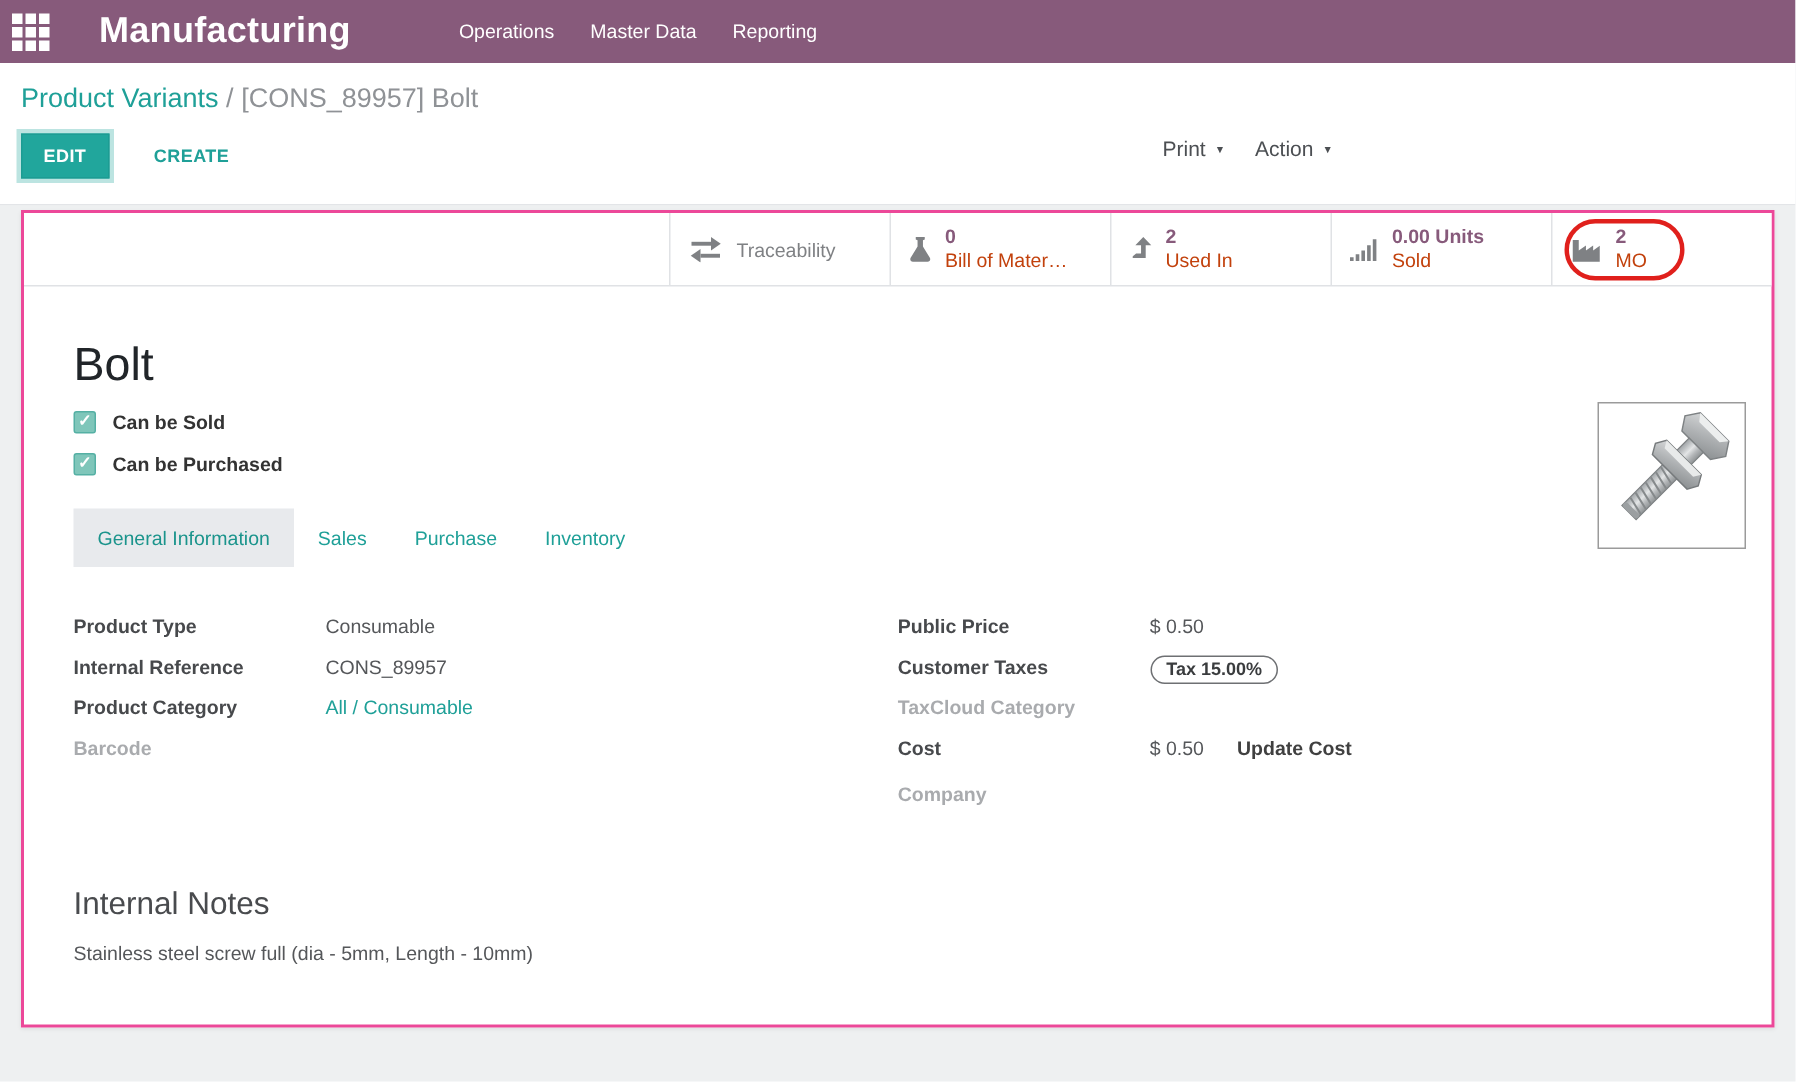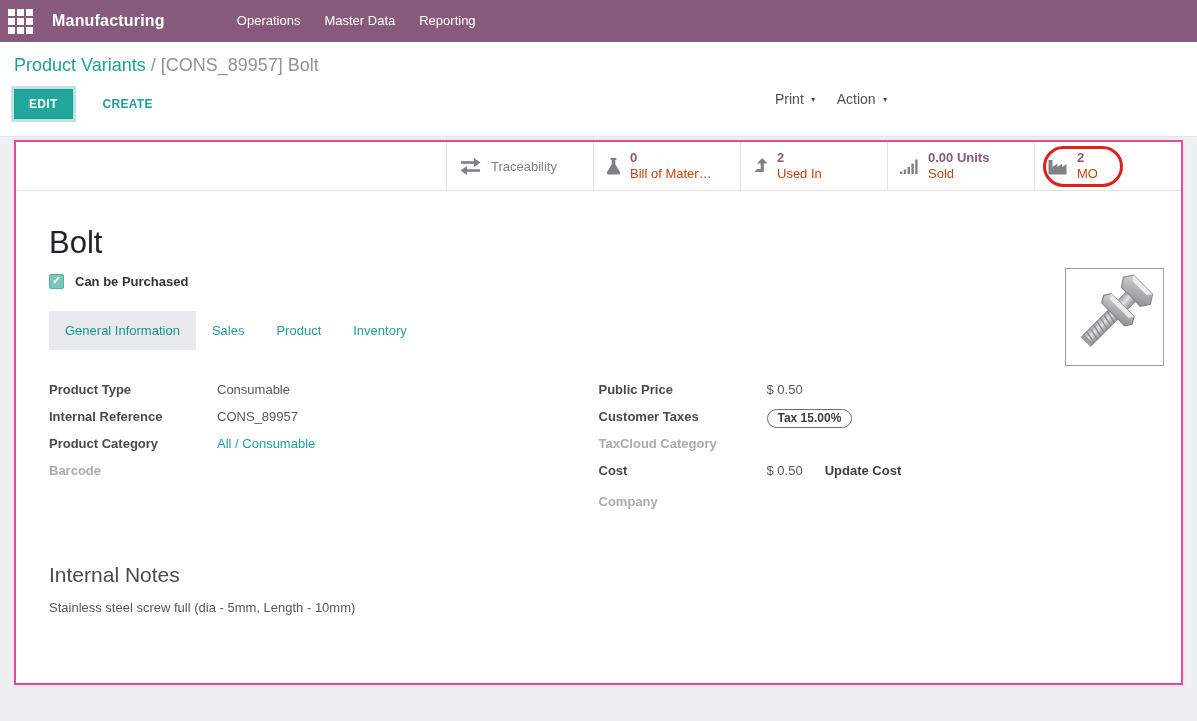--- a/index.html
+++ b/index.html
@@ -4,21 +4,21 @@
 <style>
   * { margin:0; padding:0; box-sizing:border-box; }
   html,body { width:1197px; height:721px; overflow:hidden; }
   body { font-family:"Liberation Sans", sans-serif; background:#eef0f1; position:relative; }
 
   
   .navbar { height:42px; background:#875A7B; display:flex; align-items:center; color:#fff; }
   .apps-btn { width:40px; height:42px; display:flex; align-items:center; justify-content:center; cursor:pointer; }
   .apps-grid { display:grid; grid-template-columns:repeat(3,7px); grid-template-rows:repeat(3,7px); gap:2px; }
   .apps-grid span { background:#fff; }
-  .brand { font-size:16px; font-weight:bold; margin-left:12px; letter-spacing:.2px; }
+  .brand { font-size:24px; font-weight:bold; margin-left:26px; letter-spacing:.2px; }
   .nav-menus { display:flex; margin-left:60px; font-size:13px; }
   .nav-menu-item { padding:0 12px; line-height:42px; cursor:pointer; }
 
   
   .control-panel { background:#fff; height:95px; border-bottom:1px solid #e3e5e8; padding:13px 16px 0 14px; position:relative; }
   .breadcrumb { font-size:18px; color:#8f9296; }
   .breadcrumb .bc-link { color:#1fa098; cursor:pointer; }
   .cp-buttons { margin-top:13px; display:flex; align-items:center;gap:10px; }
   .btn-edit { background:#21a69c; border:1px solid #1d9c93; color:#fff; font-weight:bold; font-size:12px;
               padding:7px 14px; letter-spacing:.3px; cursor:pointer;
@@ -187,20 +187,24 @@
         <span class="stat-label">MO</span>
       </span>
       <span class="red-ring"></span>
     </div>
   </div>
 
   <div class="form-body">
 
     <h1 class="product-title">Bolt</h1>
 
+    <div class="check-row">
+      <span class="checkbox"></span>
+      <span class="check-label">Can be Sold</span>
+    </div>
     <div class="check-row">
       <span class="checkbox"></span>
       <span class="check-label">Can be Purchased</span>
     </div>
 
     <div class="product-image">
       <svg width="97" height="96" viewBox="0 0 100 100">
         <defs>
           <linearGradient id="metal" x1="0" y1="0" x2="1" y2="0">
             <stop offset="0" stop-color="#9fa3a6"></stop>
@@ -234,21 +238,21 @@
 
           <polygon points="33,34 67,34 71,41 67,48 33,48 29,41" fill="url(#metal2)" stroke="#767a7c" stroke-width="1"></polygon>
           <polygon points="33,34 67,34 64,39 36,39" fill="#e8eaea"></polygon>
         </g>
       </svg>
     </div>
 
     <div class="tabs">
       <div class="tab active">General Information</div>
       <div class="tab">Sales</div>
-      <div class="tab">Product</div>
+      <div class="tab">Purchase</div>
       <div class="tab">Inventory</div>
     </div>
 
     <div class="fields">
       <div class="fcol">
         <div class="frow">
           <span class="flabel">Product Type</span>
           <span class="fvalue">Consumable</span>
         </div>
         <div class="frow">

